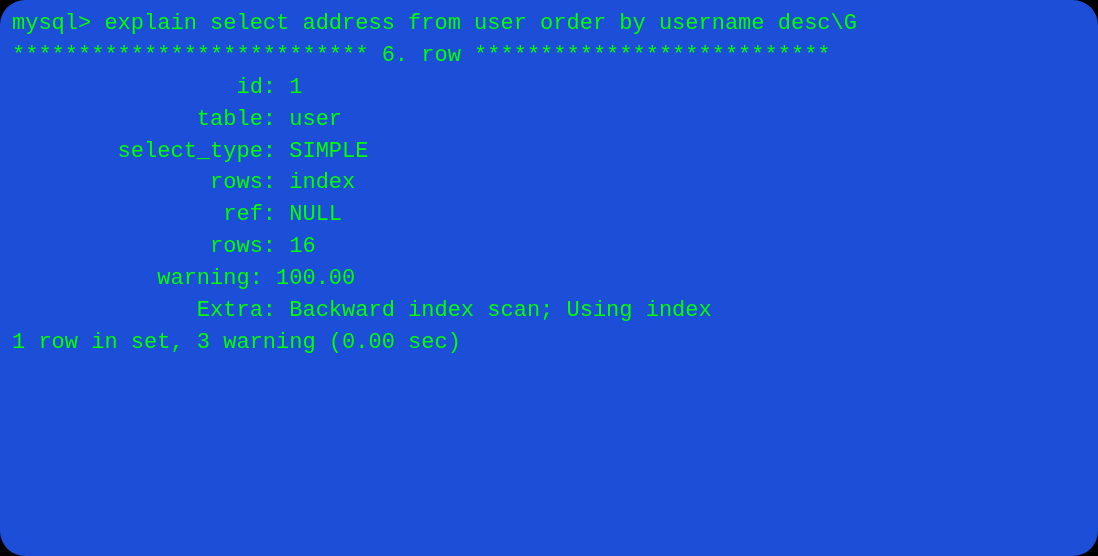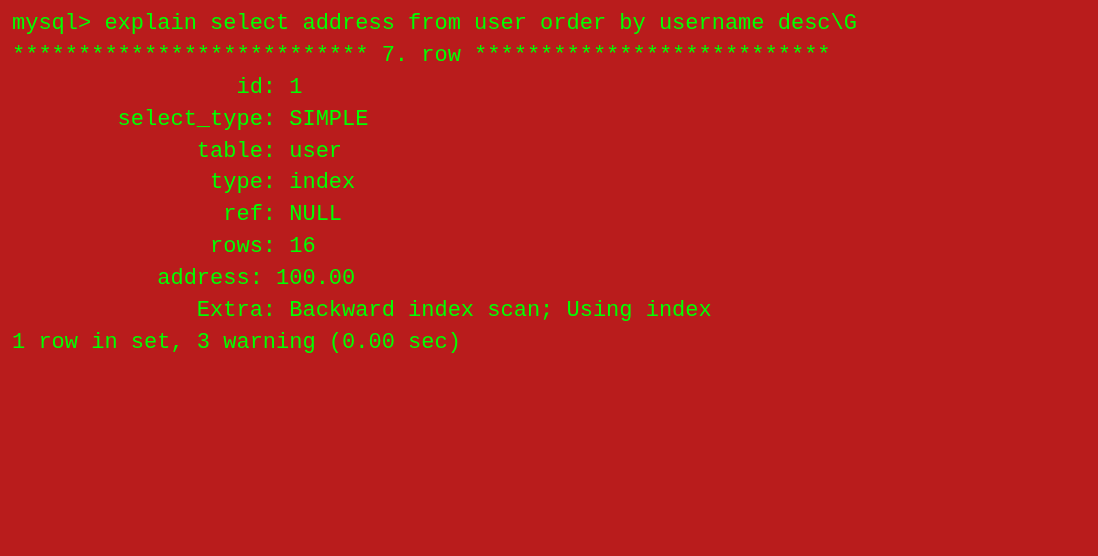--- a/index.html
+++ b/index.html
@@ -13,42 +13,43 @@
       width: 1098px;
       height: 556px;
       overflow: hidden;
       font-family: 'Courier New', Courier, monospace;
       font-size: 22px;
       color: #00ff00;
       line-height: 1.45;
     }
 
     .terminal {
-      background-color: #b91c1c;
+      background-color: #1d4ed8;
       width: 1098px;
       height: 556px;
       padding: 8px 12px;
       display: flex;
       flex-direction: column;
       justify-content: flex-start;
+      border-radius: 25px;
     }
 
     .terminal-line {
       white-space: pre;
       display: block;
     }
   </style>
 </head>
 <body>
 
 <div class="terminal">
 <span class="terminal-line">mysql&gt; explain select address from user order by username desc\G</span>
-    <span class="terminal-line">*************************** 7. row ***************************</span>
+    <span class="terminal-line">*************************** 6. row ***************************</span>
     <span class="terminal-line">                 id: 1</span>
+    <span class="terminal-line">              table: user</span>
     <span class="terminal-line">        select_type: SIMPLE</span>
-    <span class="terminal-line">              table: user</span>
-    <span class="terminal-line">               type: index</span>
+    <span class="terminal-line">               rows: index</span>
     <span class="terminal-line">                ref: NULL</span>
     <span class="terminal-line">               rows: 16</span>
-    <span class="terminal-line">           address: 100.00</span>
+    <span class="terminal-line">           warning: 100.00</span>
     <span class="terminal-line">              Extra: Backward index scan; Using index</span>
     <span class="terminal-line">1 row in set, 3 warning (0.00 sec)</span>
   </div>
 
 </body></html>

